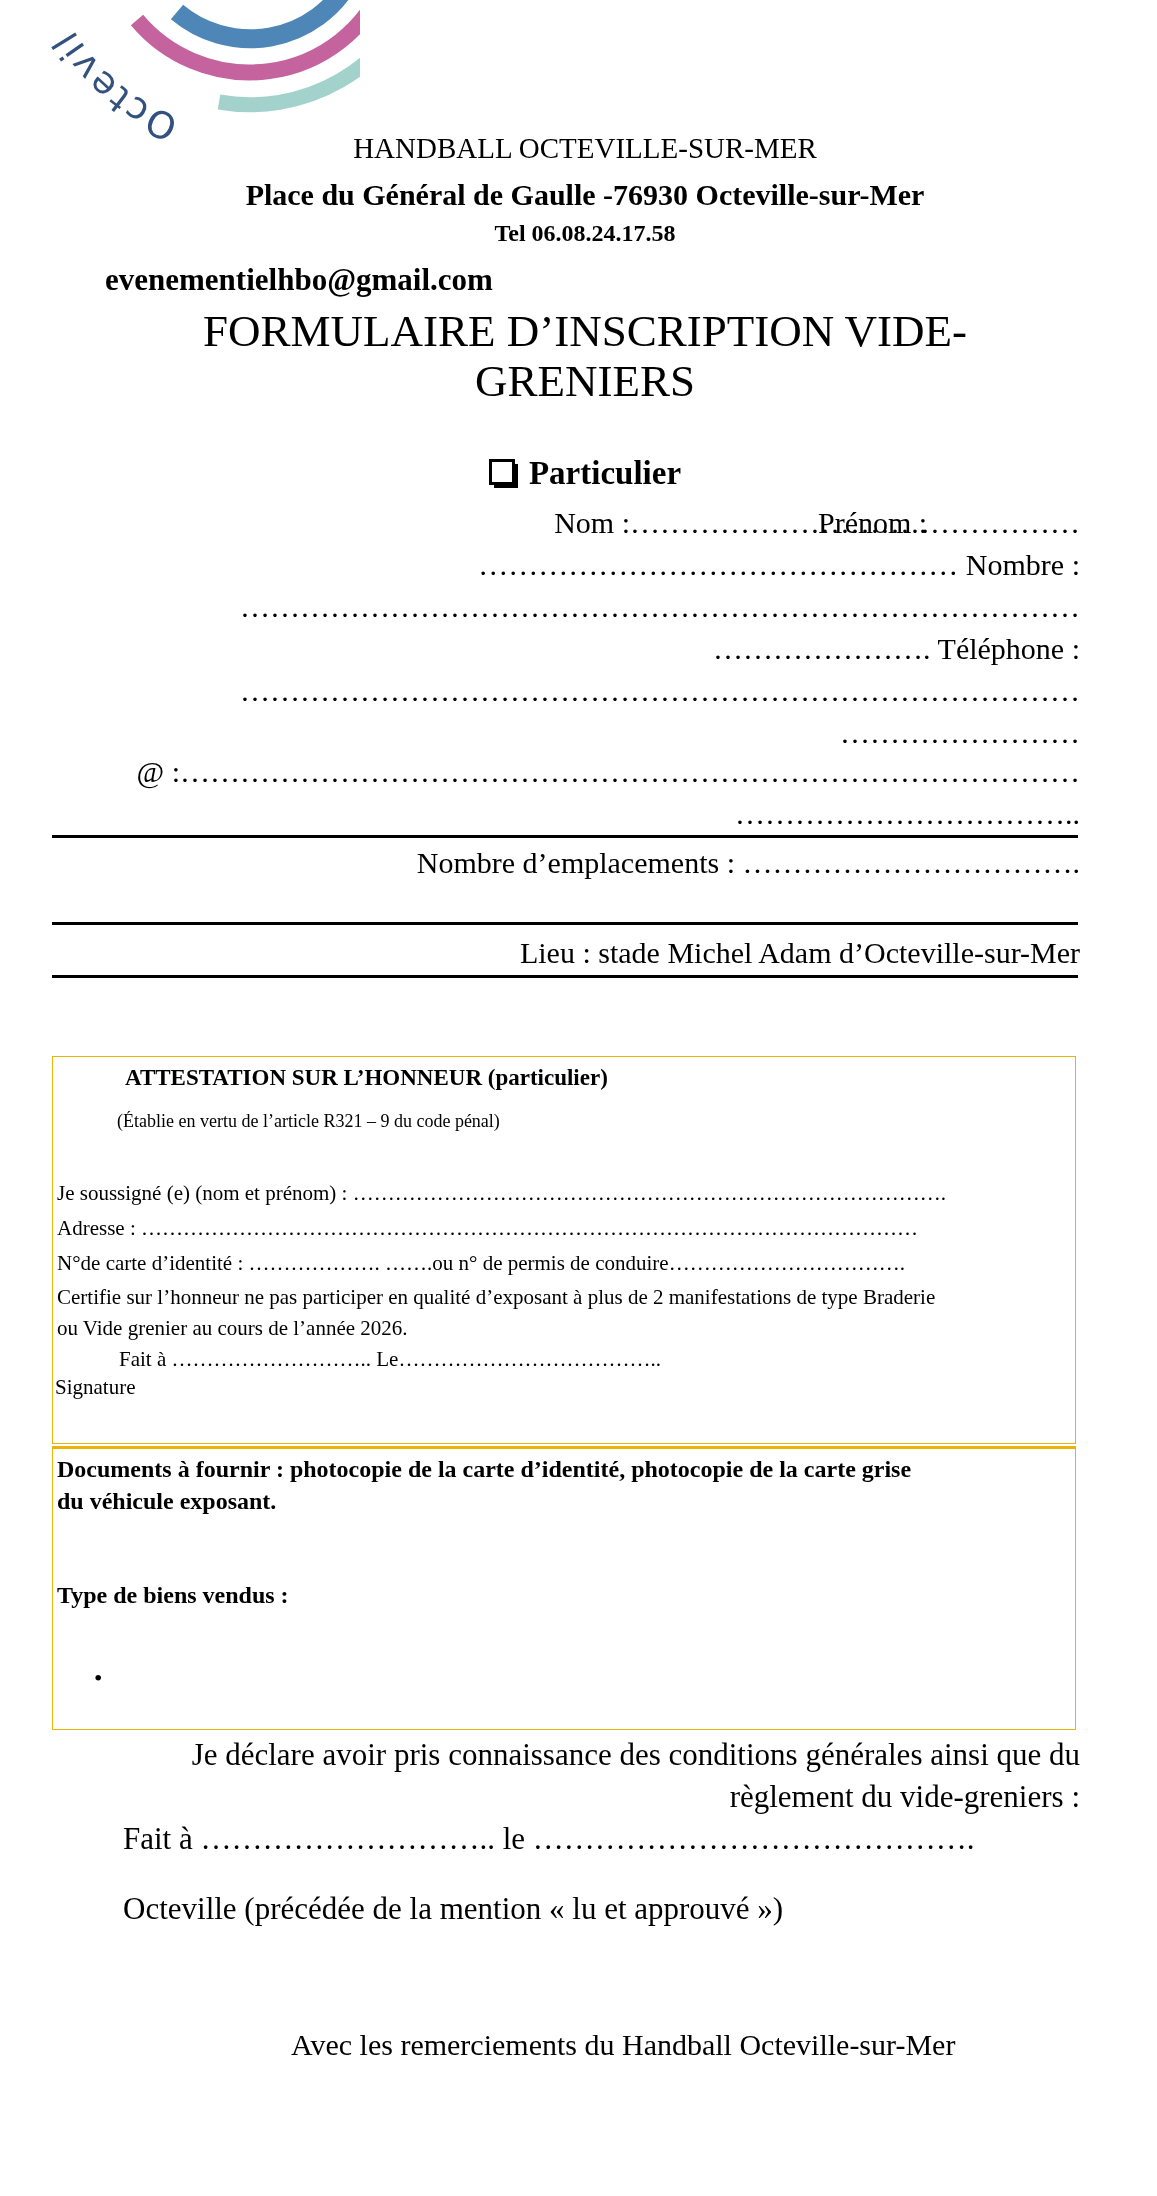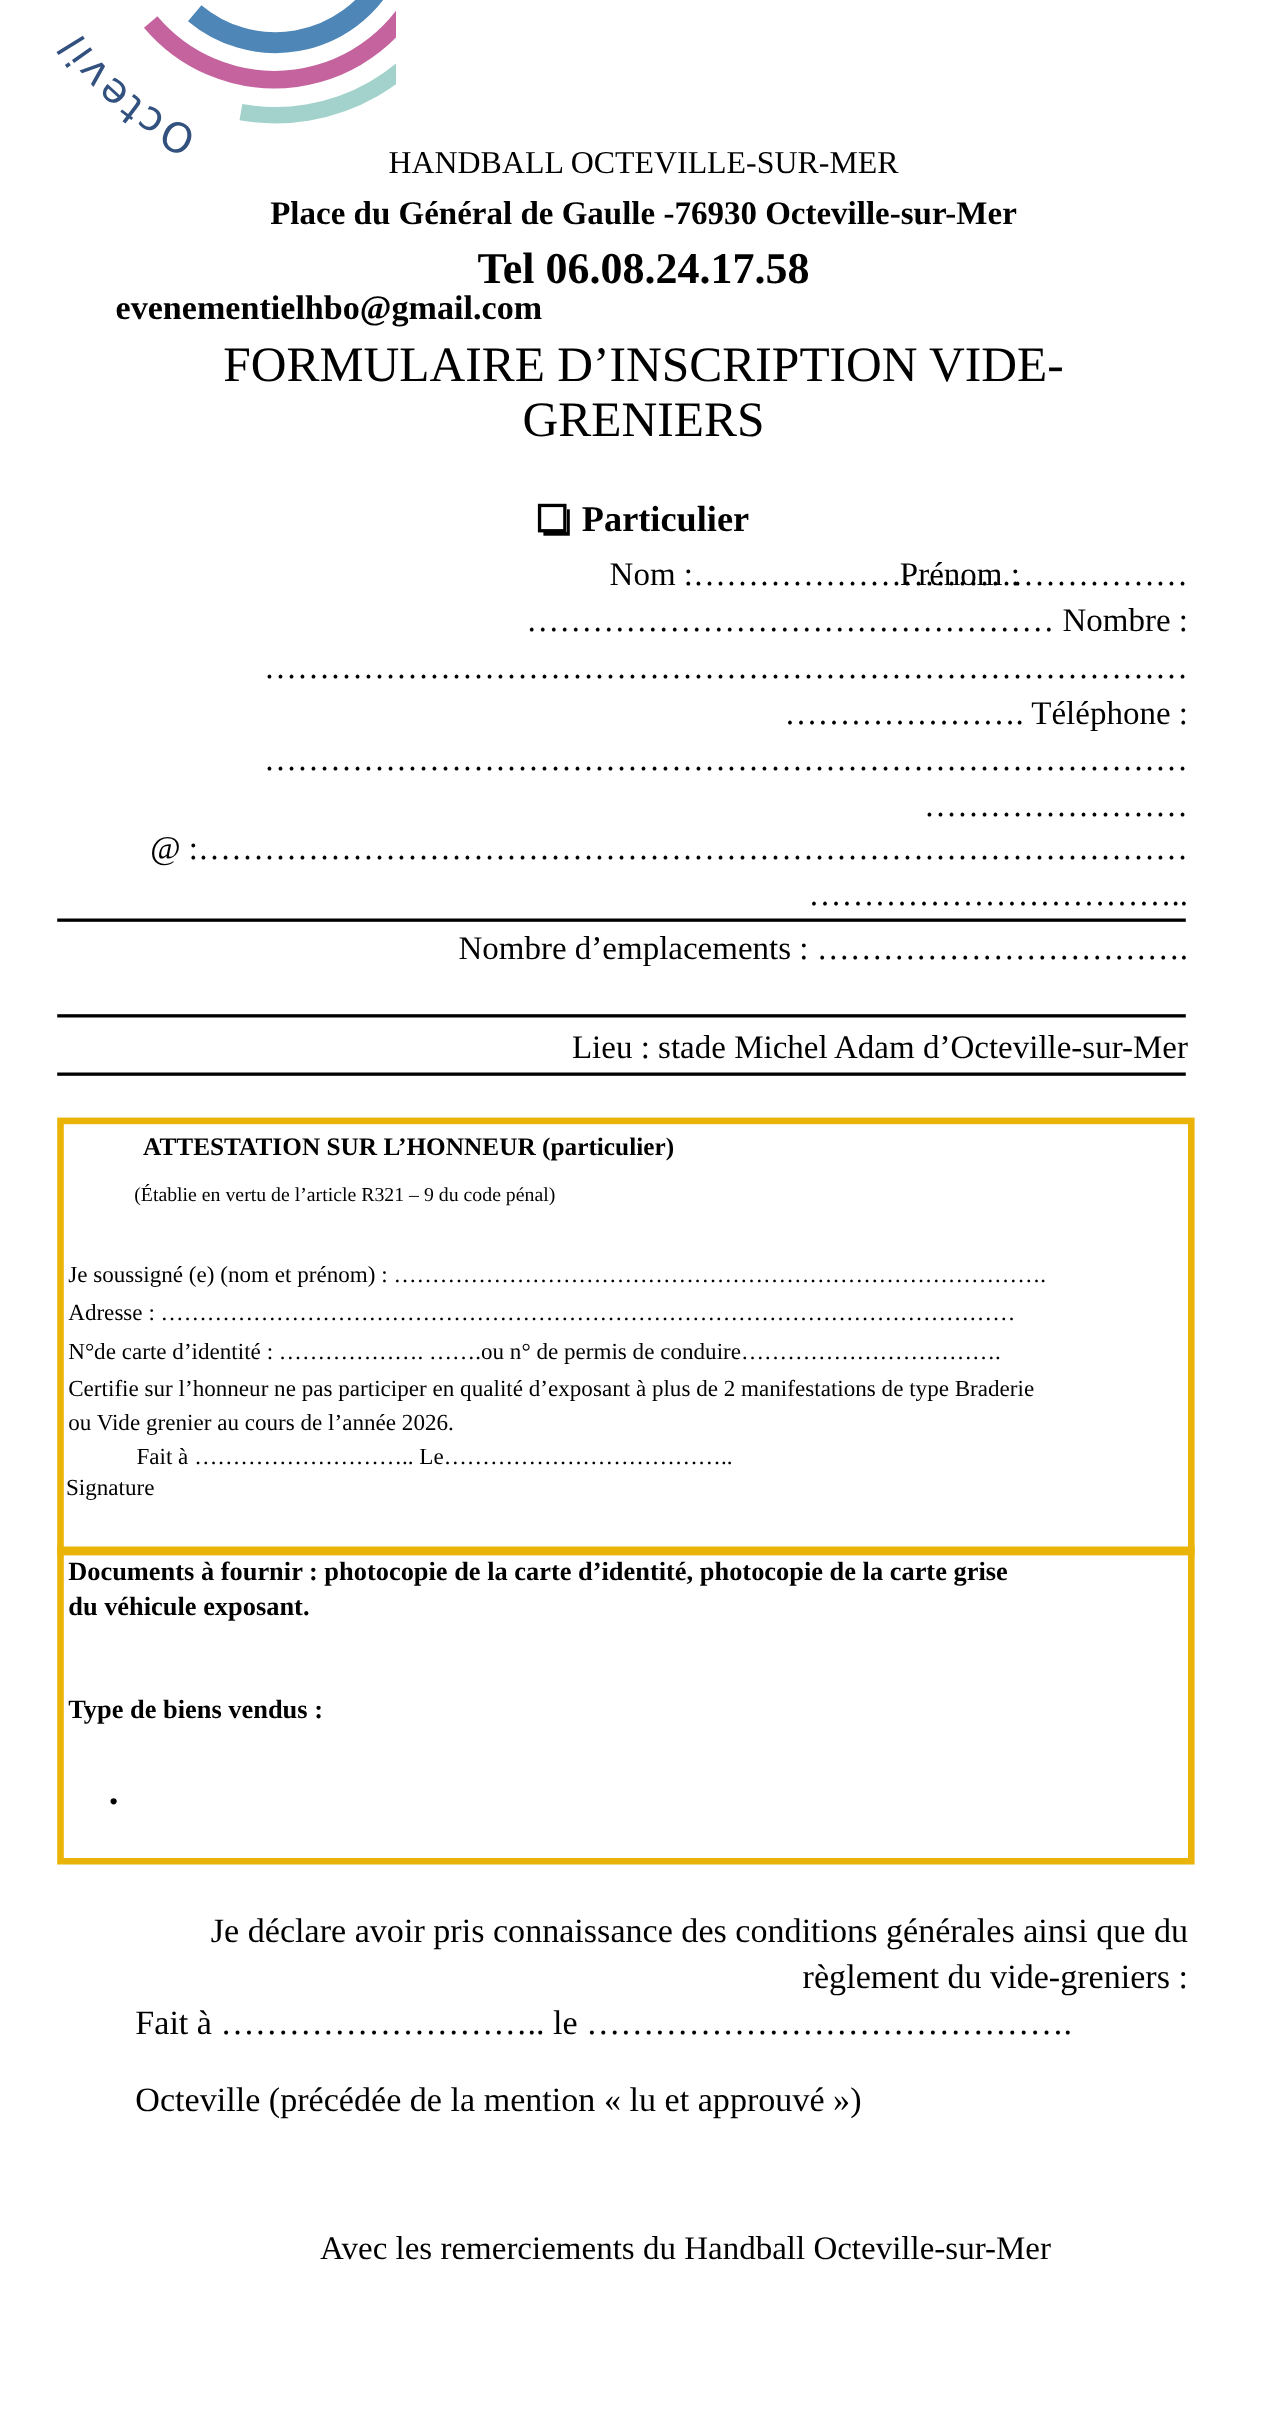--- a/index.html
+++ b/index.html
@@ -4,21 +4,21 @@
 <style>
   html,body{margin:0;padding:0;background:#ffffff;}
   .page{
     position:relative;width:1157px;height:2196px;background:#ffffff;
     font-family:"Liberation Serif", serif;color:#000;overflow:hidden;
   }
   .abs{position:absolute;white-space:nowrap;overflow:hidden;}
   .centerband{left:52px;width:1066px;text-align:center;}
   .bodyline{left:52px;width:1028px;font-size:30px;text-align:right;}
   .hr{position:absolute;left:52px;width:1026px;border-top:3px solid #000;}
-  .box{position:absolute;left:52px;width:1022px;border:6px solid #eab308;box-sizing:content-box;}
+  .box{position:absolute;left:52px;width:1022px;border:1px solid #eab308;box-sizing:content-box;margin-top:40px;}
   .att-line{position:absolute;left:8px;width:1008px;font-size:21px;white-space:nowrap;overflow:hidden;}
   .tofu{display:inline-block;width:13px;height:27px;border:2px solid #000;margin-left:12px;vertical-align:-4px;}
   .cbx{display:inline-block;width:20px;height:20px;border:3px solid #000;box-shadow:4px 4px 0 -1px #000;margin-right:14px;vertical-align:-1px;}
   .b{font-weight:bold;}
 </style>
 </head>
 <body>
 
 <div class="page">
 
@@ -29,21 +29,21 @@
     <defs>
         <path id="logoTextPath" d="M 180 118 A 205 205 0 0 1 72 27" fill="none"></path>
       </defs>
     <text font-family="DejaVu Sans, sans-serif" font-size="37" font-weight="500" fill="#33517e" letter-spacing="2">
       <textPath href="#logoTextPath">Octeville</textPath>
     </text>
   </svg>
 
   <div class="abs centerband" style="top:132px;font-size:29px;">HANDBALL OCTEVILLE-SUR-MER</div>
   <div class="abs centerband b" style="top:178px;font-size:30px;">Place du Général de Gaulle -76930 Octeville-sur-Mer</div>
-  <div class="abs centerband b" style="top:220px;font-size:40px;text-align:center;">Tel 06.08.24.17.58</div>
+  <div class="abs centerband b" style="top:220px;font-size:24px;text-align:center;">Tel 06.08.24.17.58</div>
   <div class="abs b" style="left:105px;top:262px;font-size:31px;">evenementielhbo@gmail.com</div>
 
   <div class="abs centerband" style="top:355px;font-size:45px;">GRENIERS</div>
   <div class="abs centerband" style="top:305px;font-size:45px;">FORMULAIRE D’INSCRIPTION VIDE-</div>
 
   <div class="abs centerband b" style="top:455px;font-size:33px;"><span class="cbx"></span><span>Particulier</span></div>
 
   <div class="abs bodyline" style="top:506px;"><span>Nom :………………………………………</span><span style="position:absolute;left:766px;">Prénom :</span></div>
   <div class="abs bodyline" style="top:548px;">…………………………………………  Nombre :</div>
   <div class="abs bodyline" style="top:590px;">…………………………………………………………………………</div>

